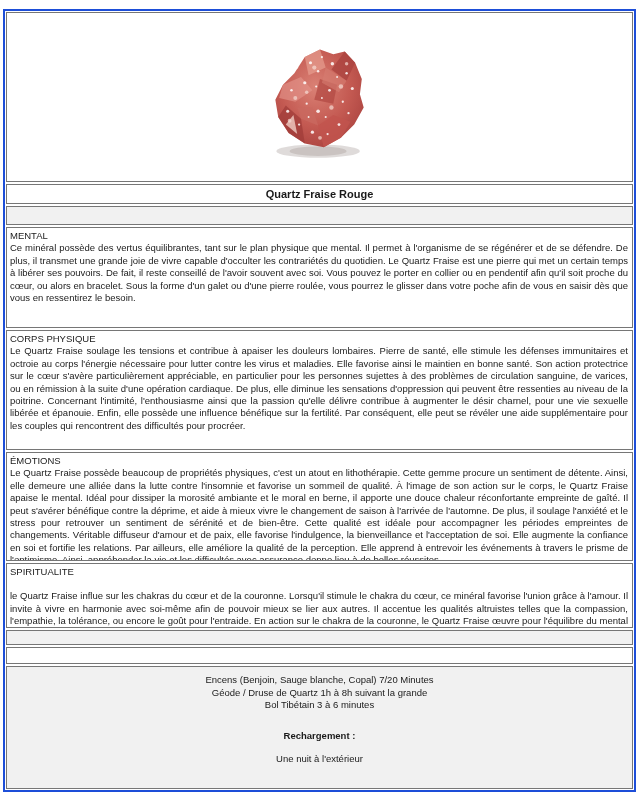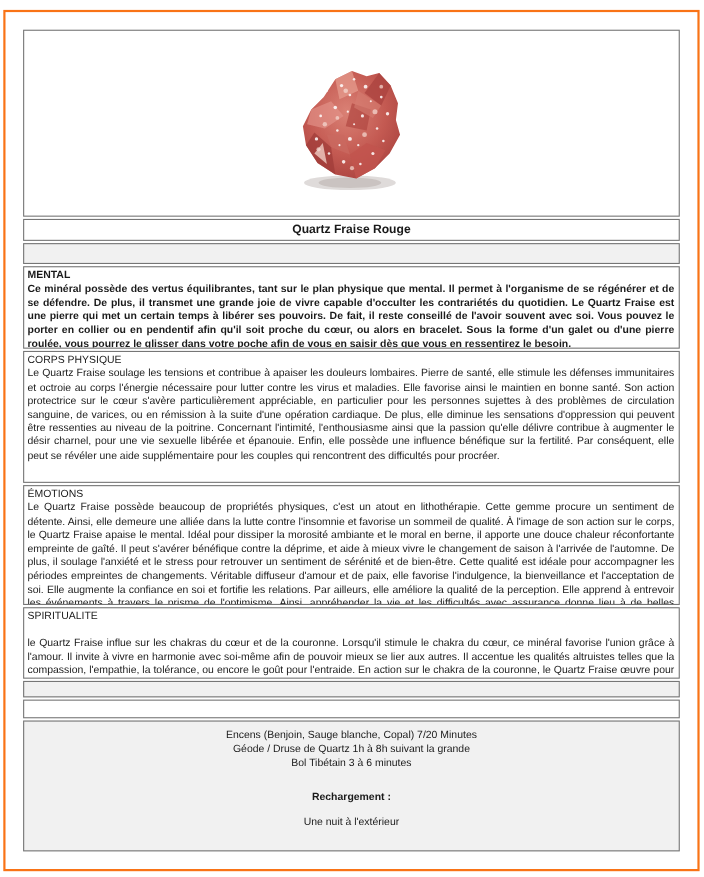--- a/index.html
+++ b/index.html
@@ -8,22 +8,22 @@
     width: 640px; height: 797px;
     position: relative;
     background: #ffffff;
     overflow: hidden;
     font-family: "Liberation Sans", sans-serif;
     color: #1a1a1a;
   }
   .frame {
     position: absolute;
     left: 3px; top: 9px; right: 4px; bottom: 5px;
-    border: 2px solid #f97316;
-    padding: 16px;
+    border: 2px solid #1d4ed8;
+    padding: 1px;
     display: flex;
     flex-direction: column;
     gap: 2px;
     background: #ffffff;
   }
   .cell {
     border: 1px solid #767676;
     background: #ffffff;
     flex: 0 0 auto;
     overflow: hidden;
@@ -46,21 +46,21 @@
   .spacer-gray.s1 { height: 19px; }
   .spacer-gray.s2 { height: 15px; }
   .spacer-white { height: 17px; }
   .section {
     padding: 2px 4px 0 3px;
     font-size: 9.5px;
     line-height: 12.4px;
   }
   .section .heading { white-space: pre; }
   .section .body { text-align: justify; }
-  .section.mental { height: 75px; font-weight: bold; }
+  .section.mental { height: 101px; }
   .section.corps { height: 120px; }
   .section.emotions { height: 109px; }
   .section.spirit { height: 65px; }
   .blank-line { height: 12px; }
   .care-cell {
     flex: 1 1 auto;
     background: #f1f1f1;
     text-align: center;
     font-size: 9.5px;
     line-height: 12.5px;

